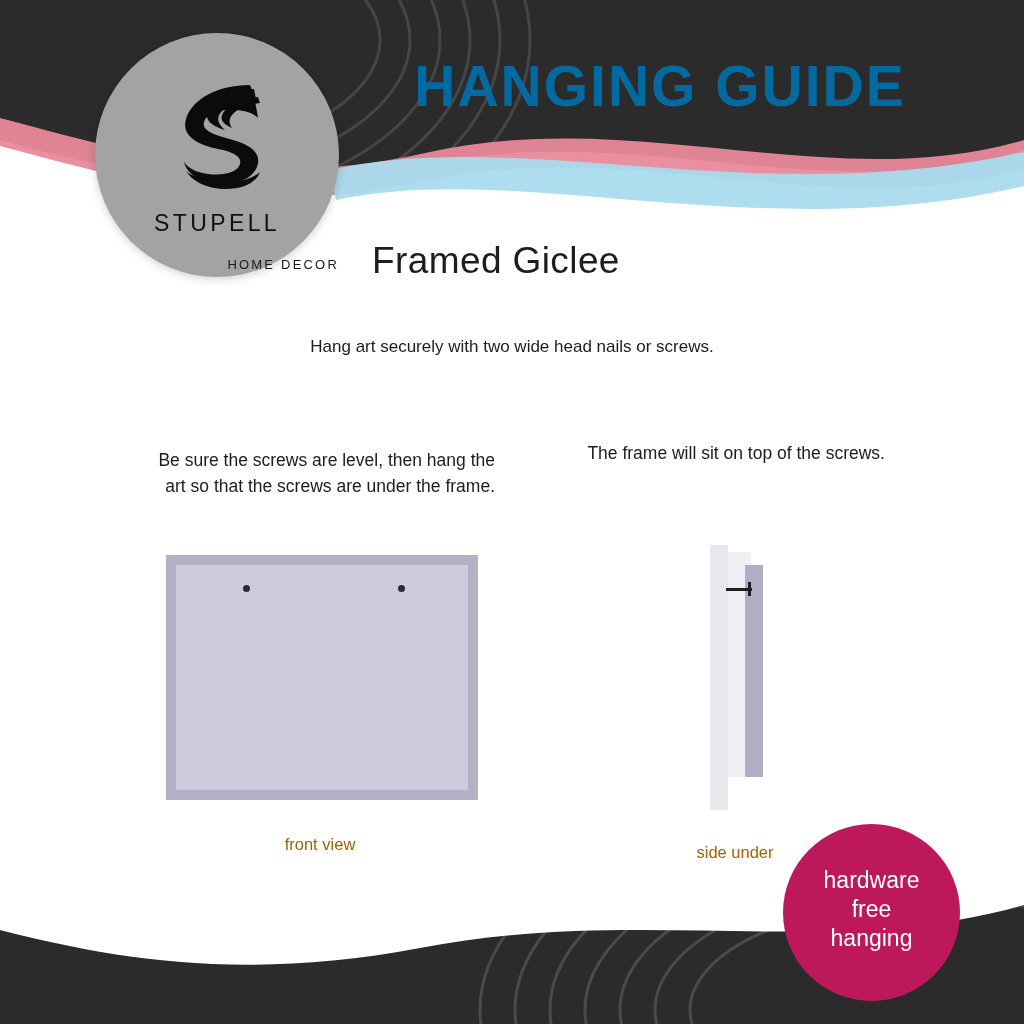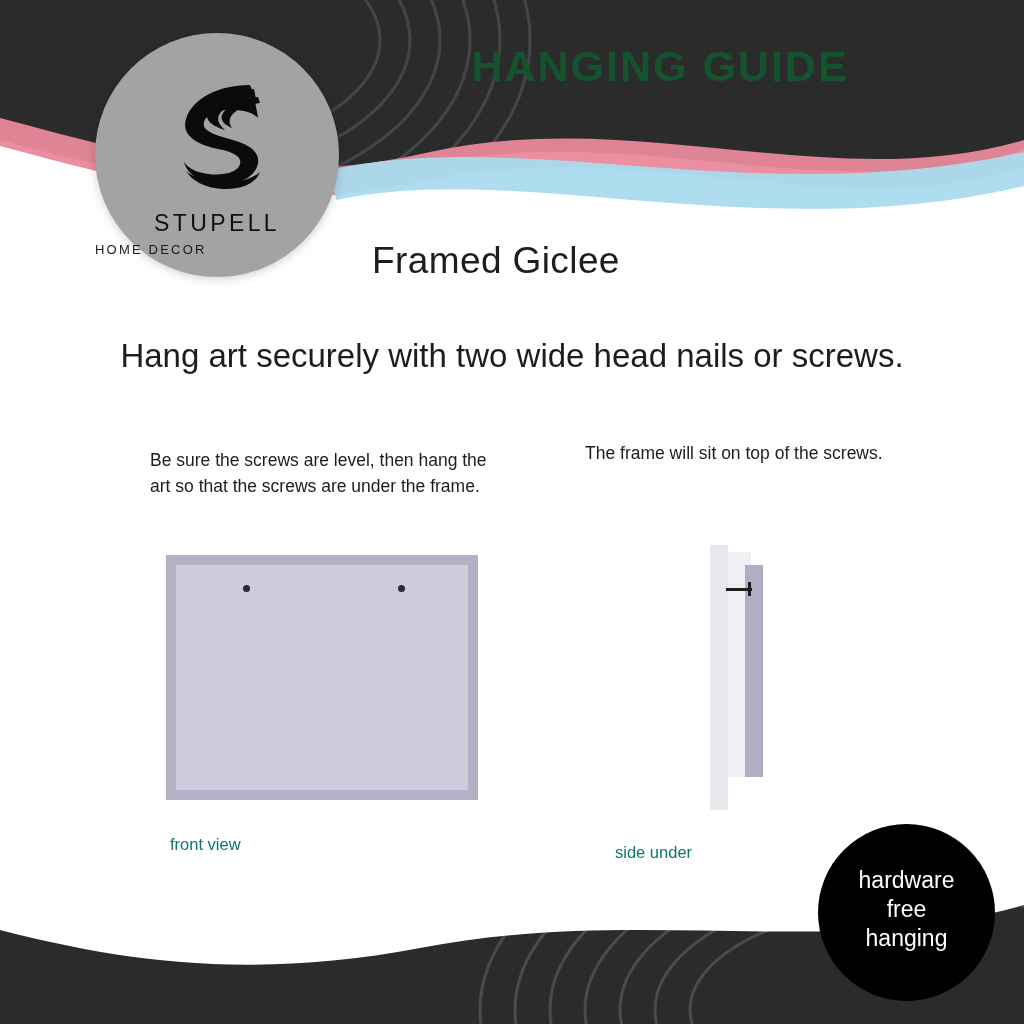--- a/index.html
+++ b/index.html
@@ -60,37 +60,37 @@
     text-align: center;
     font-size: 23px;
     letter-spacing: 3.4px;
     color: #111111;
     font-family: "Liberation Sans", sans-serif;
   }
   .logo-sub {
     position: absolute;
     left: 0;
     right: 0;
-    top: 209px;
-    text-align: left;
+    top: 224px;
+    text-align: right;
     font-size: 13px;
     letter-spacing: 2.2px;
     color: #1a1a1a;
     font-family: "Liberation Sans", sans-serif;
   }
 
   
   .header-title {
     position: absolute;
     left: 360px;
-    top: 42px;
+    top: 53px;
     width: 600px;
     text-align: center;
-    color: #14532d;
-    font-size: 43px;
+    color: #0369a1;
+    font-size: 57px;
     font-weight: bold;
     letter-spacing: 2px;
     z-index: 5;
     font-family: "Liberation Sans", sans-serif;
   }
 
   
   .product-type {
     position: absolute;
     left: 372px;
@@ -98,39 +98,40 @@
     font-size: 37px;
     color: #1d1d1d;
     letter-spacing: 0.4px;
   }
   .lead-line {
     position: absolute;
     left: 0;
     top: 337px;
     width: 1024px;
     text-align: center;
-    font-size: 33px;
+    font-size: 17px;
     color: #1d1d1d;
   }
 
   
   .col-caption {
     position: absolute;
-    text-align: left;
+    text-align: right;
     font-size: 17.5px;
     line-height: 26px;
     color: #1d1d1d;
   }
   #caption-front { left: 150px; top: 447px; width: 345px; }
   #caption-side  { left: 585px; top: 440px; width: 300px; }
 
   .view-label {
     position: absolute;
+    text-align: center;
     font-size: 16.5px;
-    color: #0f766e;
+    color: #a16207;
   }
   #label-front { left: 170px; top: 835px; width: 300px; }
   #label-side  { left: 615px; top: 843px; width: 240px; }
 
   
   .front-frame {
     position: absolute;
     left: 166px;
     top: 555px;
     width: 312px;
@@ -193,26 +194,26 @@
     left: 748px;
     top: 582px;
     width: 3px;
     height: 14px;
     background: #1d1d1d;
   }
 
   
   .badge-circle {
     position: absolute;
-    left: 818px;
+    left: 783px;
     top: 824px;
     width: 177px;
     height: 177px;
     border-radius: 50%;
-    background: #000000;
+    background: #be185d;
     z-index: 7;
   }
   .badge-text {
     position: absolute;
     left: 0; right: 0;
     top: 42px;
     text-align: center;
     color: #ffffff;
     font-size: 23px;
     line-height: 29px;

